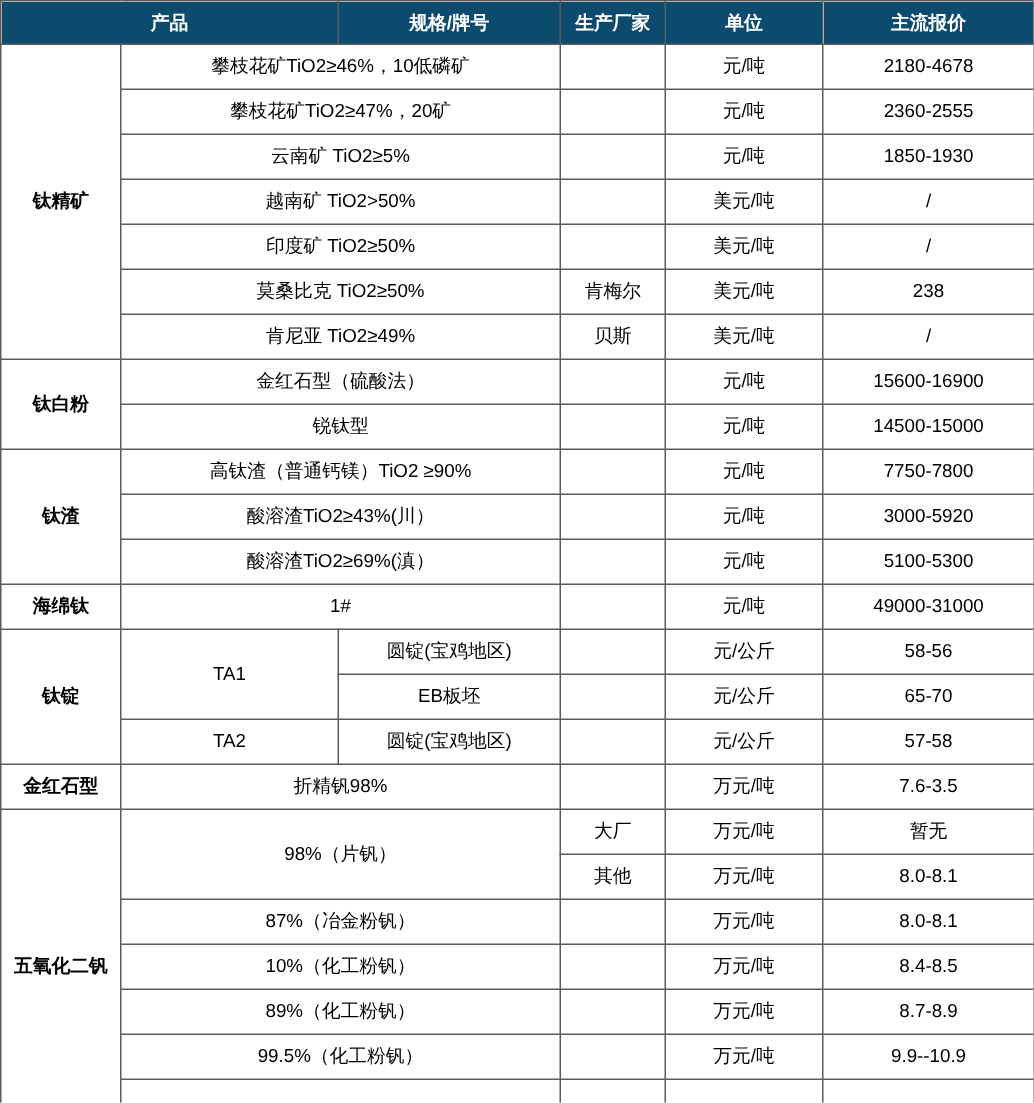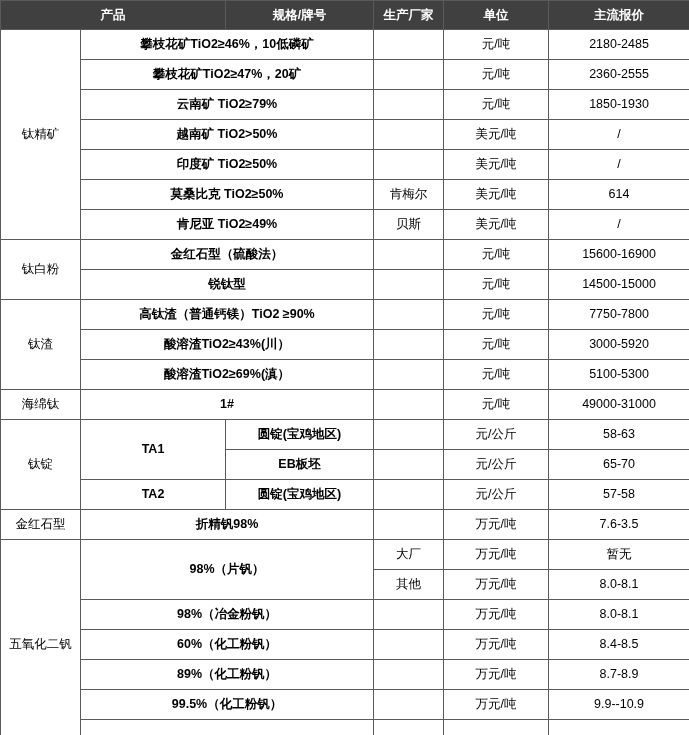--- a/index.html
+++ b/index.html
@@ -23,34 +23,33 @@
     border: 1px solid #5a5a5a;
     font-size: 12.5px;
     text-align: center;
     vertical-align: middle;
     padding: 1px 2px;
     line-height: 1.15;
     white-space: nowrap;
     overflow: hidden;
   }
   td.head {
-    background: #404040;
+    background: #0c4a6e;
     color: #ffffff;
     font-weight: bold;
     font-size: 13px;
     height: 26px;
   }
   td.cat {
-    font-weight: normal;
+    font-weight: bold;
     font-size: 13.5px;
   }
   td.left {
     text-align: left;
     padding-left: 6px;
-    font-weight: bold;
   }
   .row-h { height: 30px; }
 </style>
 </head>
 <body>
 
 <table class="price-table">
   <colgroup>
     <col style="width:80px">
     <col style="width:145px">
@@ -68,32 +67,32 @@
       <td class="head">单位</td>
       <td class="head">主流报价</td>
       <td class="head">备注</td>
     </tr>
 
     <tr class="row-h">
       <td class="cat" rowspan="7">钛精矿</td>
       <td class="left" colspan="3">攀枝花矿TiO2≥46%，10低磷矿</td>
       <td></td>
       <td>元/吨</td>
-      <td>2180-2485</td>
+      <td>2180-4678</td>
       <td>出厂 不含税现金价</td>
     </tr>
     <tr class="row-h">
       <td class="left" colspan="3">攀枝花矿TiO2≥47%，20矿</td>
       <td></td>
       <td>元/吨</td>
       <td>2360-2555</td>
       <td>出厂 不含税现金价</td>
     </tr>
     <tr class="row-h">
-      <td class="left" colspan="3">云南矿 TiO2≥79%</td>
+      <td class="left" colspan="3">云南矿 TiO2≥5%</td>
       <td></td>
       <td>元/吨</td>
       <td>1850-1930</td>
       <td>出厂 不含税承兑价</td>
     </tr>
     <tr class="row-h">
       <td class="left" colspan="3">越南矿 TiO2&gt;50%</td>
       <td></td>
       <td>美元/吨</td>
       <td>/</td>
@@ -103,21 +102,21 @@
       <td class="left" colspan="3">印度矿 TiO2≥50%</td>
       <td></td>
       <td>美元/吨</td>
       <td>/</td>
       <td>不含税港口交货</td>
     </tr>
     <tr class="row-h">
       <td class="left" colspan="3">莫桑比克 TiO2≥50%</td>
       <td>肯梅尔</td>
       <td>美元/吨</td>
-      <td>614</td>
+      <td>238</td>
       <td>不含税港口交货</td>
     </tr>
     <tr class="row-h">
       <td class="left" colspan="3">肯尼亚 TiO2≥49%</td>
       <td>贝斯</td>
       <td>美元/吨</td>
       <td>/</td>
       <td>不含税港口交货</td>
     </tr>
 
@@ -168,21 +167,21 @@
       <td>49000-31000</td>
       <td>出厂 不含税现金价</td>
     </tr>
 
     <tr class="row-h">
       <td class="cat" rowspan="3">钛锭</td>
       <td class="left" rowspan="2">TA1</td>
       <td class="left" colspan="2">圆锭(宝鸡地区)</td>
       <td></td>
       <td>元/公斤</td>
-      <td>58-63</td>
+      <td>58-56</td>
       <td>出厂 含税现金价</td>
     </tr>
     <tr class="row-h">
       <td class="left" colspan="2">EB板坯</td>
       <td></td>
       <td>元/公斤</td>
       <td>65-70</td>
       <td>出厂 含税现金价</td>
     </tr>
     <tr class="row-h">
@@ -211,28 +210,28 @@
       <td>暂无</td>
       <td>出厂 含税现金价</td>
     </tr>
     <tr class="row-h">
       <td>其他</td>
       <td>万元/吨</td>
       <td>8.0-8.1</td>
       <td>出厂 含税现金价</td>
     </tr>
     <tr class="row-h">
-      <td class="left" colspan="3">98%（冶金粉钒）</td>
+      <td class="left" colspan="3">87%（冶金粉钒）</td>
       <td></td>
       <td>万元/吨</td>
       <td>8.0-8.1</td>
       <td>出厂 含税现金价</td>
     </tr>
     <tr class="row-h">
-      <td class="left" colspan="3">60%（化工粉钒）</td>
+      <td class="left" colspan="3">10%（化工粉钒）</td>
       <td></td>
       <td>万元/吨</td>
       <td>8.4-8.5</td>
       <td>出厂 含税现金价</td>
     </tr>
     <tr class="row-h">
       <td class="left" colspan="3">89%（化工粉钒）</td>
       <td></td>
       <td>万元/吨</td>
       <td>8.7-8.9</td>

